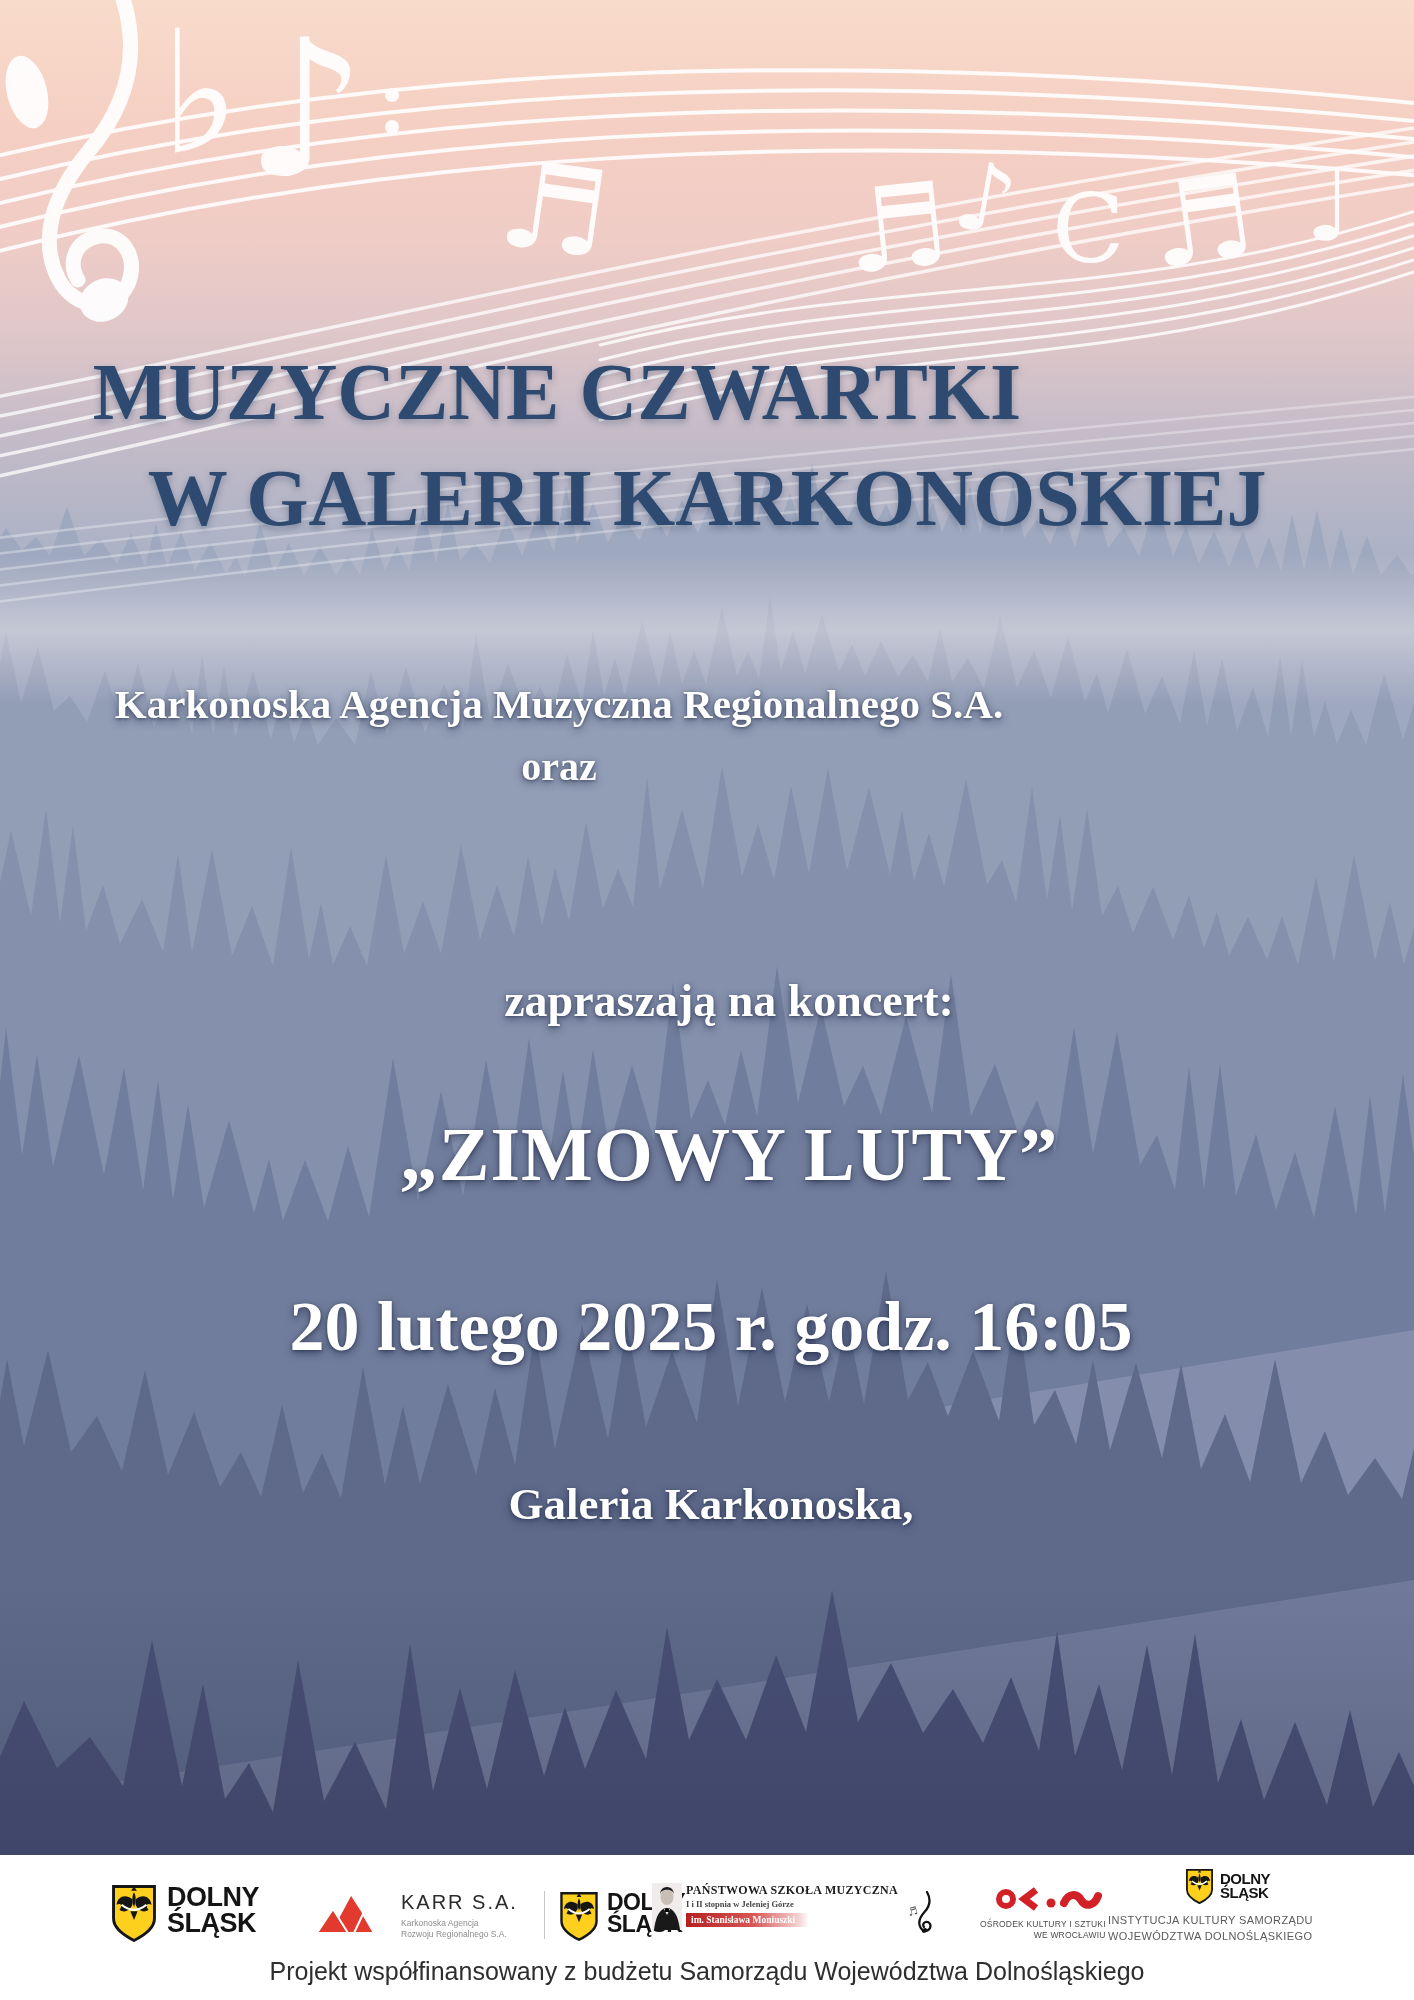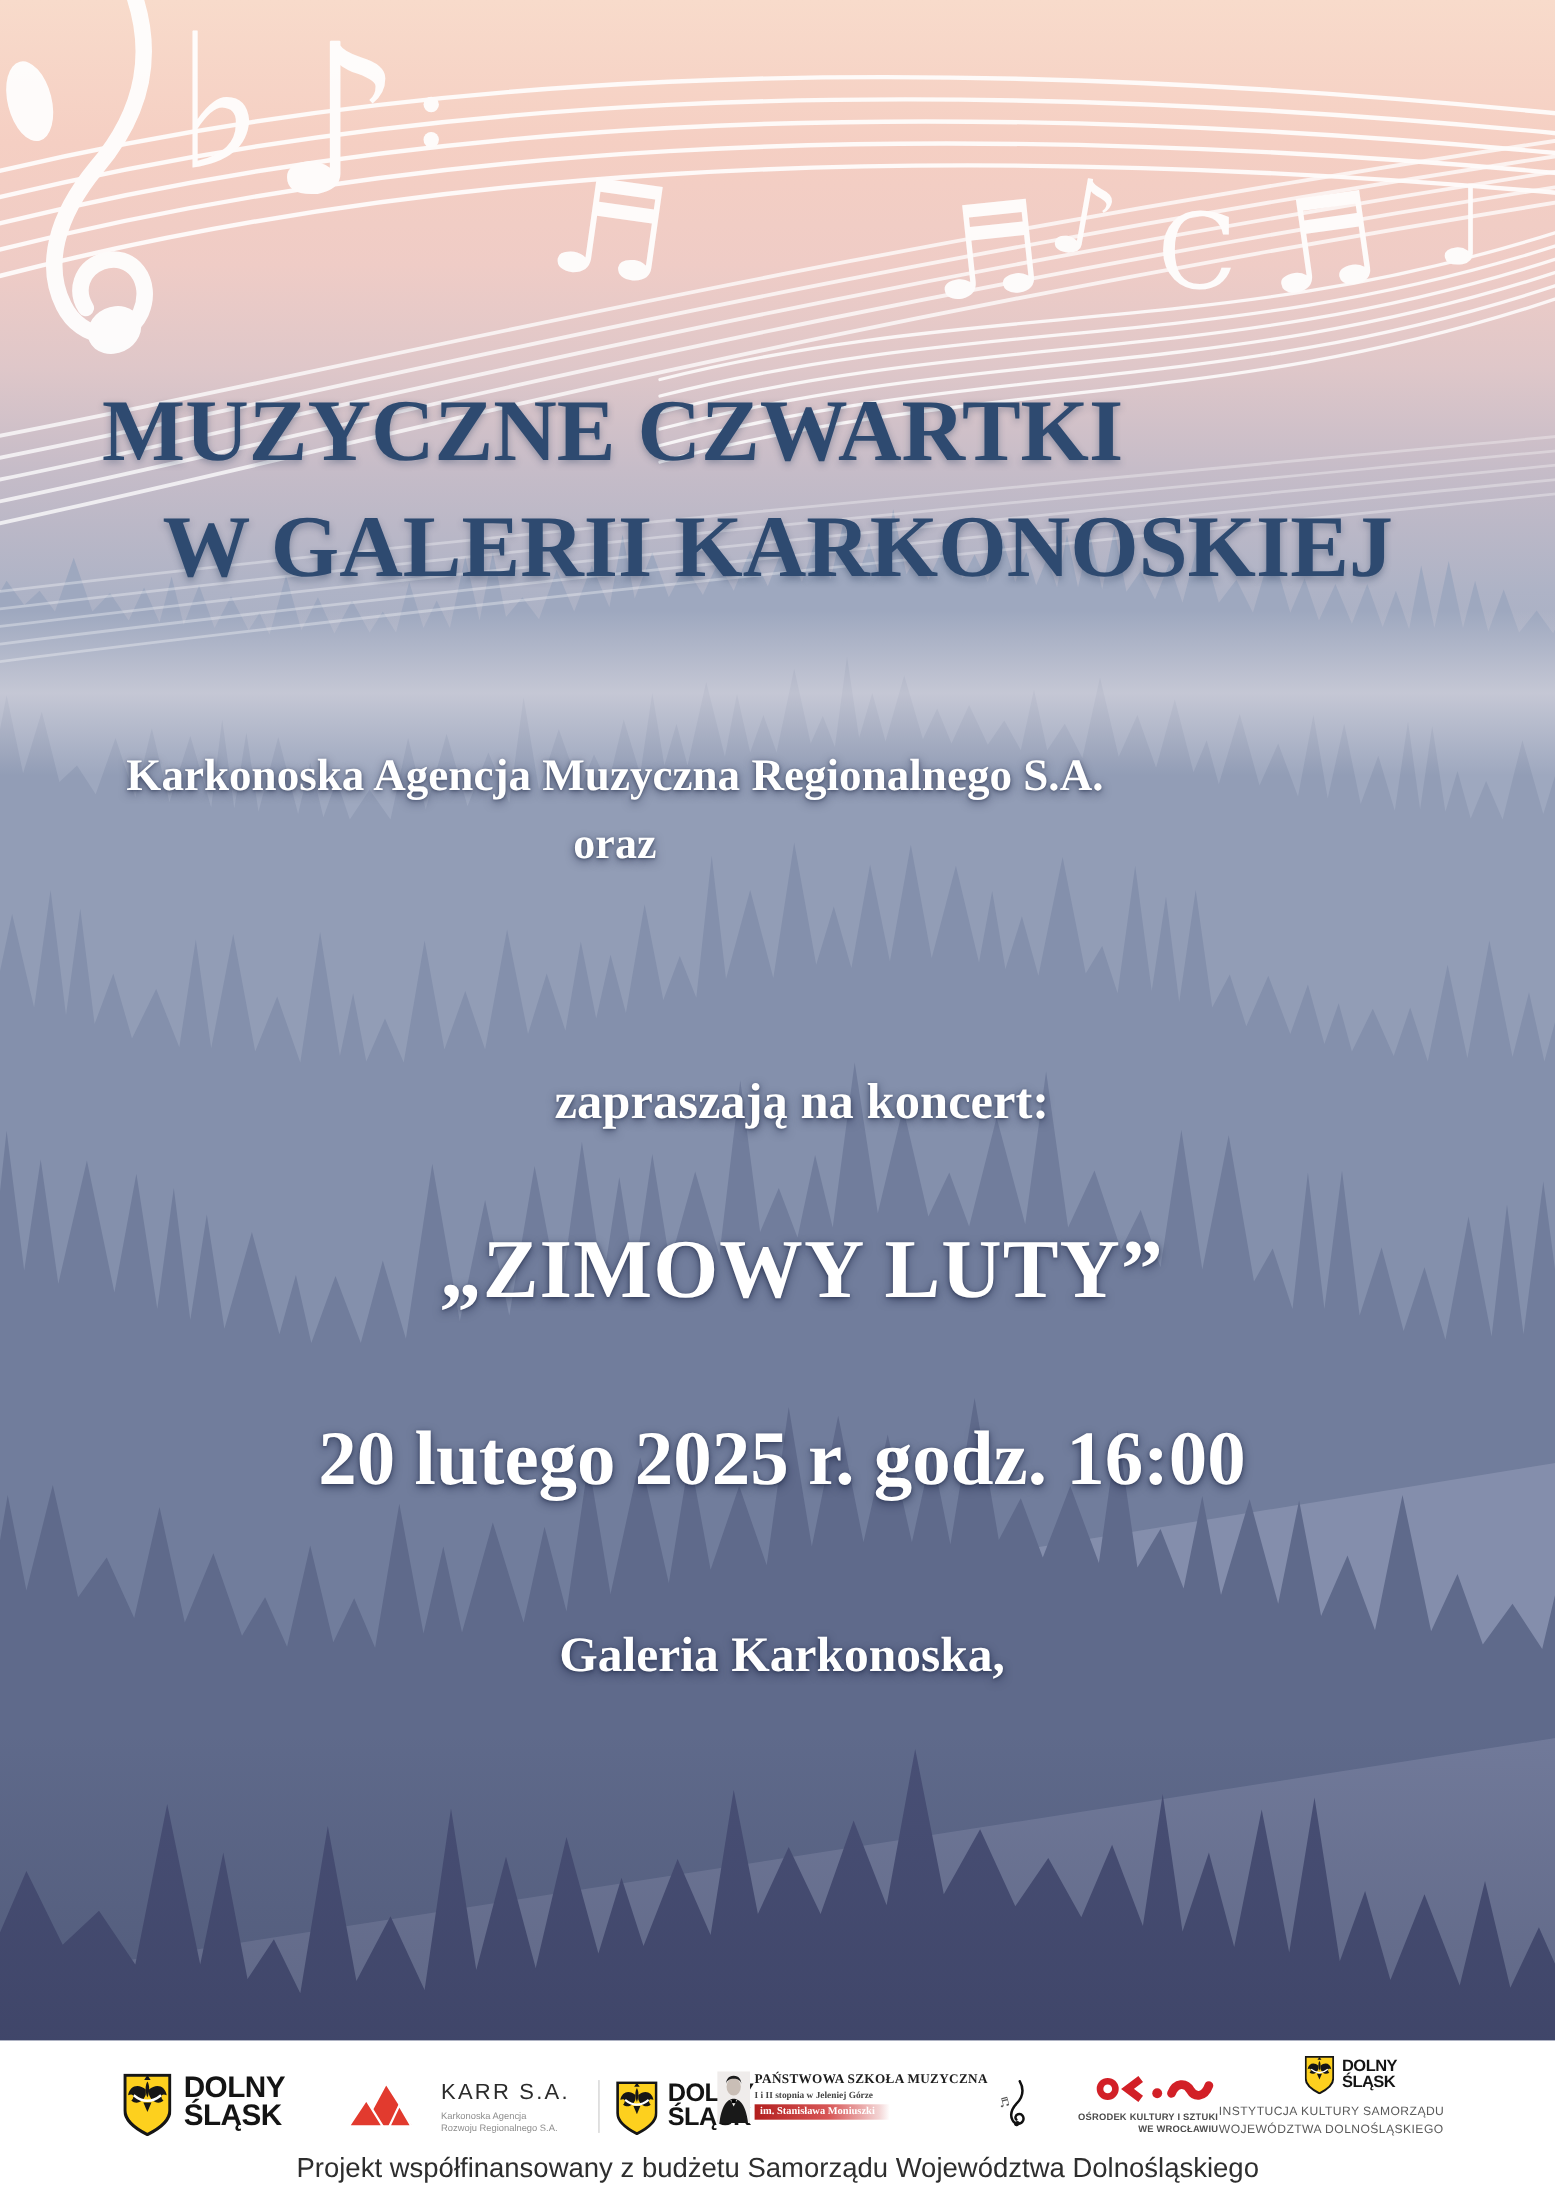--- a/index.html
+++ b/index.html
@@ -30,21 +30,21 @@
   .logo{position:absolute;display:flex;align-items:flex-start}
   .ds-name{font-weight:700;color:#141414;line-height:.95;letter-spacing:-.5px}
   .karr-name{color:#2b2b2b;letter-spacing:2px;font-weight:500}
   .karr-sub{color:#8d8d8d;line-height:1.25;margin-top:4px}
   .vdivider{position:absolute;width:1px;background:#c8c8c8}
   .school-l1{font-family:"Liberation Serif","DejaVu Serif",serif;font-weight:700;color:#1c1c1c;letter-spacing:.3px}
   .school-l2{font-family:"Liberation Serif","DejaVu Serif",serif;font-weight:700;color:#454545;margin-top:1px}
   .school-band{margin-top:3px;display:inline-block;color:#fff;font-weight:700;padding:2px 14px 2px 5px;
     font-family:"Liberation Serif","DejaVu Serif",serif;
     background:linear-gradient(90deg,#b3201f,#d85757 55%,#f3d4d4 92%,rgba(243,212,212,0))}
-  .okis-txt{color:#4c4c4c;font-weight:700;text-align:center;letter-spacing:.2px}
+  .okis-txt{color:#4c4c4c;font-weight:400;text-align:center;letter-spacing:.2px}
   .ds3-sub{color:#5a5a5a;letter-spacing:.4px;line-height:1.45;margin-top:9px}
   .funding{position:absolute;left:50%;transform:translateX(-50%);white-space:nowrap;
            color:#2e2e2e;font-size:25px}
   .note-tiny{position:relative;color:#555;font-family:"DejaVu Sans",sans-serif}
 </style>
 </head>
 <body>
 
 <div class="poster">
 
@@ -128,21 +128,21 @@
   <div class="txt title" style="top:352px;font-size:80px;margin-left:-150px">MUZYCZNE CZWARTKI</div>
   <div class="txt title" style="top:458px;font-size:80px">W GALERII KARKONOSKIEJ</div>
 
   <div class="txt" style="top:684px;font-size:41px;margin-left:-148px">Karkonoska Agencja Muzyczna Regionalnego S.A.</div>
   <div class="txt" style="top:747px;font-size:40px;margin-left:-148px">oraz</div>
 
   <div class="txt" style="top:978px;font-size:46px;margin-left:22px">zapraszają na koncert:</div>
 
   <div class="txt" style="top:1116px;font-size:76px;letter-spacing:1px;margin-left:22px">„ZIMOWY LUTY”</div>
 
-  <div class="txt" style="top:1292px;font-size:70px;margin-left:4px">20 lutego 2025 r. godz. 16:00</div>
+  <div class="txt" style="top:1292px;font-size:70px;margin-left:4px">20 lutego 2025 r. godz. 16:05</div>
 
   <div class="txt" style="top:1482px;font-size:45px;margin-left:4px">Galeria Karkonoska,</div>
 
   <div class="footer">
 
     <div class="logo" style="left:112px;top:30px;gap:11px">
       <svg width="44" height="57" viewBox="0 0 60 78">
           <use href="#crest"></use>
         </svg>
       <div class="ds-name" style="font-size:27px">

